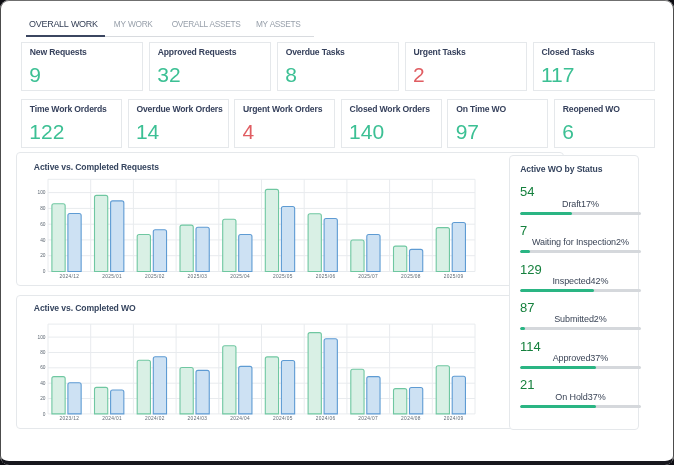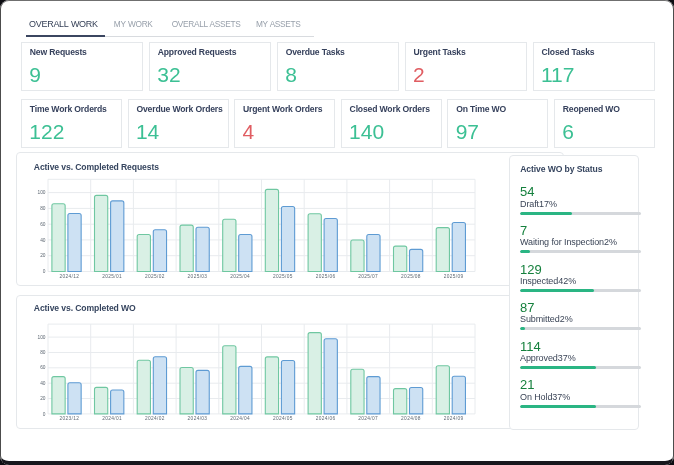--- a/index.html
+++ b/index.html
@@ -14,21 +14,21 @@
 .ct { position:absolute; left:7.8px; top:3.6px; font-size:8.6px; letter-spacing:-.15px; font-weight:700; color:#36415c; white-space:nowrap; }
 .cv { position:absolute; left:7.3px; top:20.3px; font-size:21px; font-weight:400; color:#3cc094; }
 .cv.r { color:#e05d62; }
 .panel { position:absolute; background:#fff; border:1px solid #e5e8eb; border-radius:4px; }
 .ptitle { position:absolute; font-size:8.6px; font-weight:700; color:#36455f; letter-spacing:-.1px; white-space:nowrap; }
 #p1 { left:16px; top:152px; width:548px; height:134px; }
 #p2 { left:16px; top:294.5px; width:566px; height:134.5px; }
 #p3 { left:509px; top:155px; width:130px; height:275px; }
 .st { position:absolute; left:10px; width:121px; height:37px; }
 .sn { position:absolute; left:0; top:0; font-size:13px; color:#15803d; line-height:14px; }
-.sr { position:absolute; left:0; top:13.3px; width:121px; display:flex; justify-content:flex-start; align-items:baseline; }
+.sr { position:absolute; left:0; top:13.3px; width:121px; display:flex; justify-content:center; align-items:baseline; }
 .sl { font-size:9px; color:#3b4557; letter-spacing:-.1px; white-space:nowrap; }
 .sp { font-size:9px; color:#3b4557; }
 .sb { position:absolute; left:0; top:26.2px; width:121px; height:3px; background:#d5d8dc; border-radius:2px; overflow:hidden; }
 .sf { height:3px; background:#2ab583; border-radius:2px; }
 </style></head>
 <body>
 <div class="win">
   <span class="tab on" style="left:29.1px">OVERALL WORK</span>
   <span class="tab" style="left:113.8px">MY WORK</span>
   <span class="tab" style="left:171.7px">OVERALL ASSETS</span>

